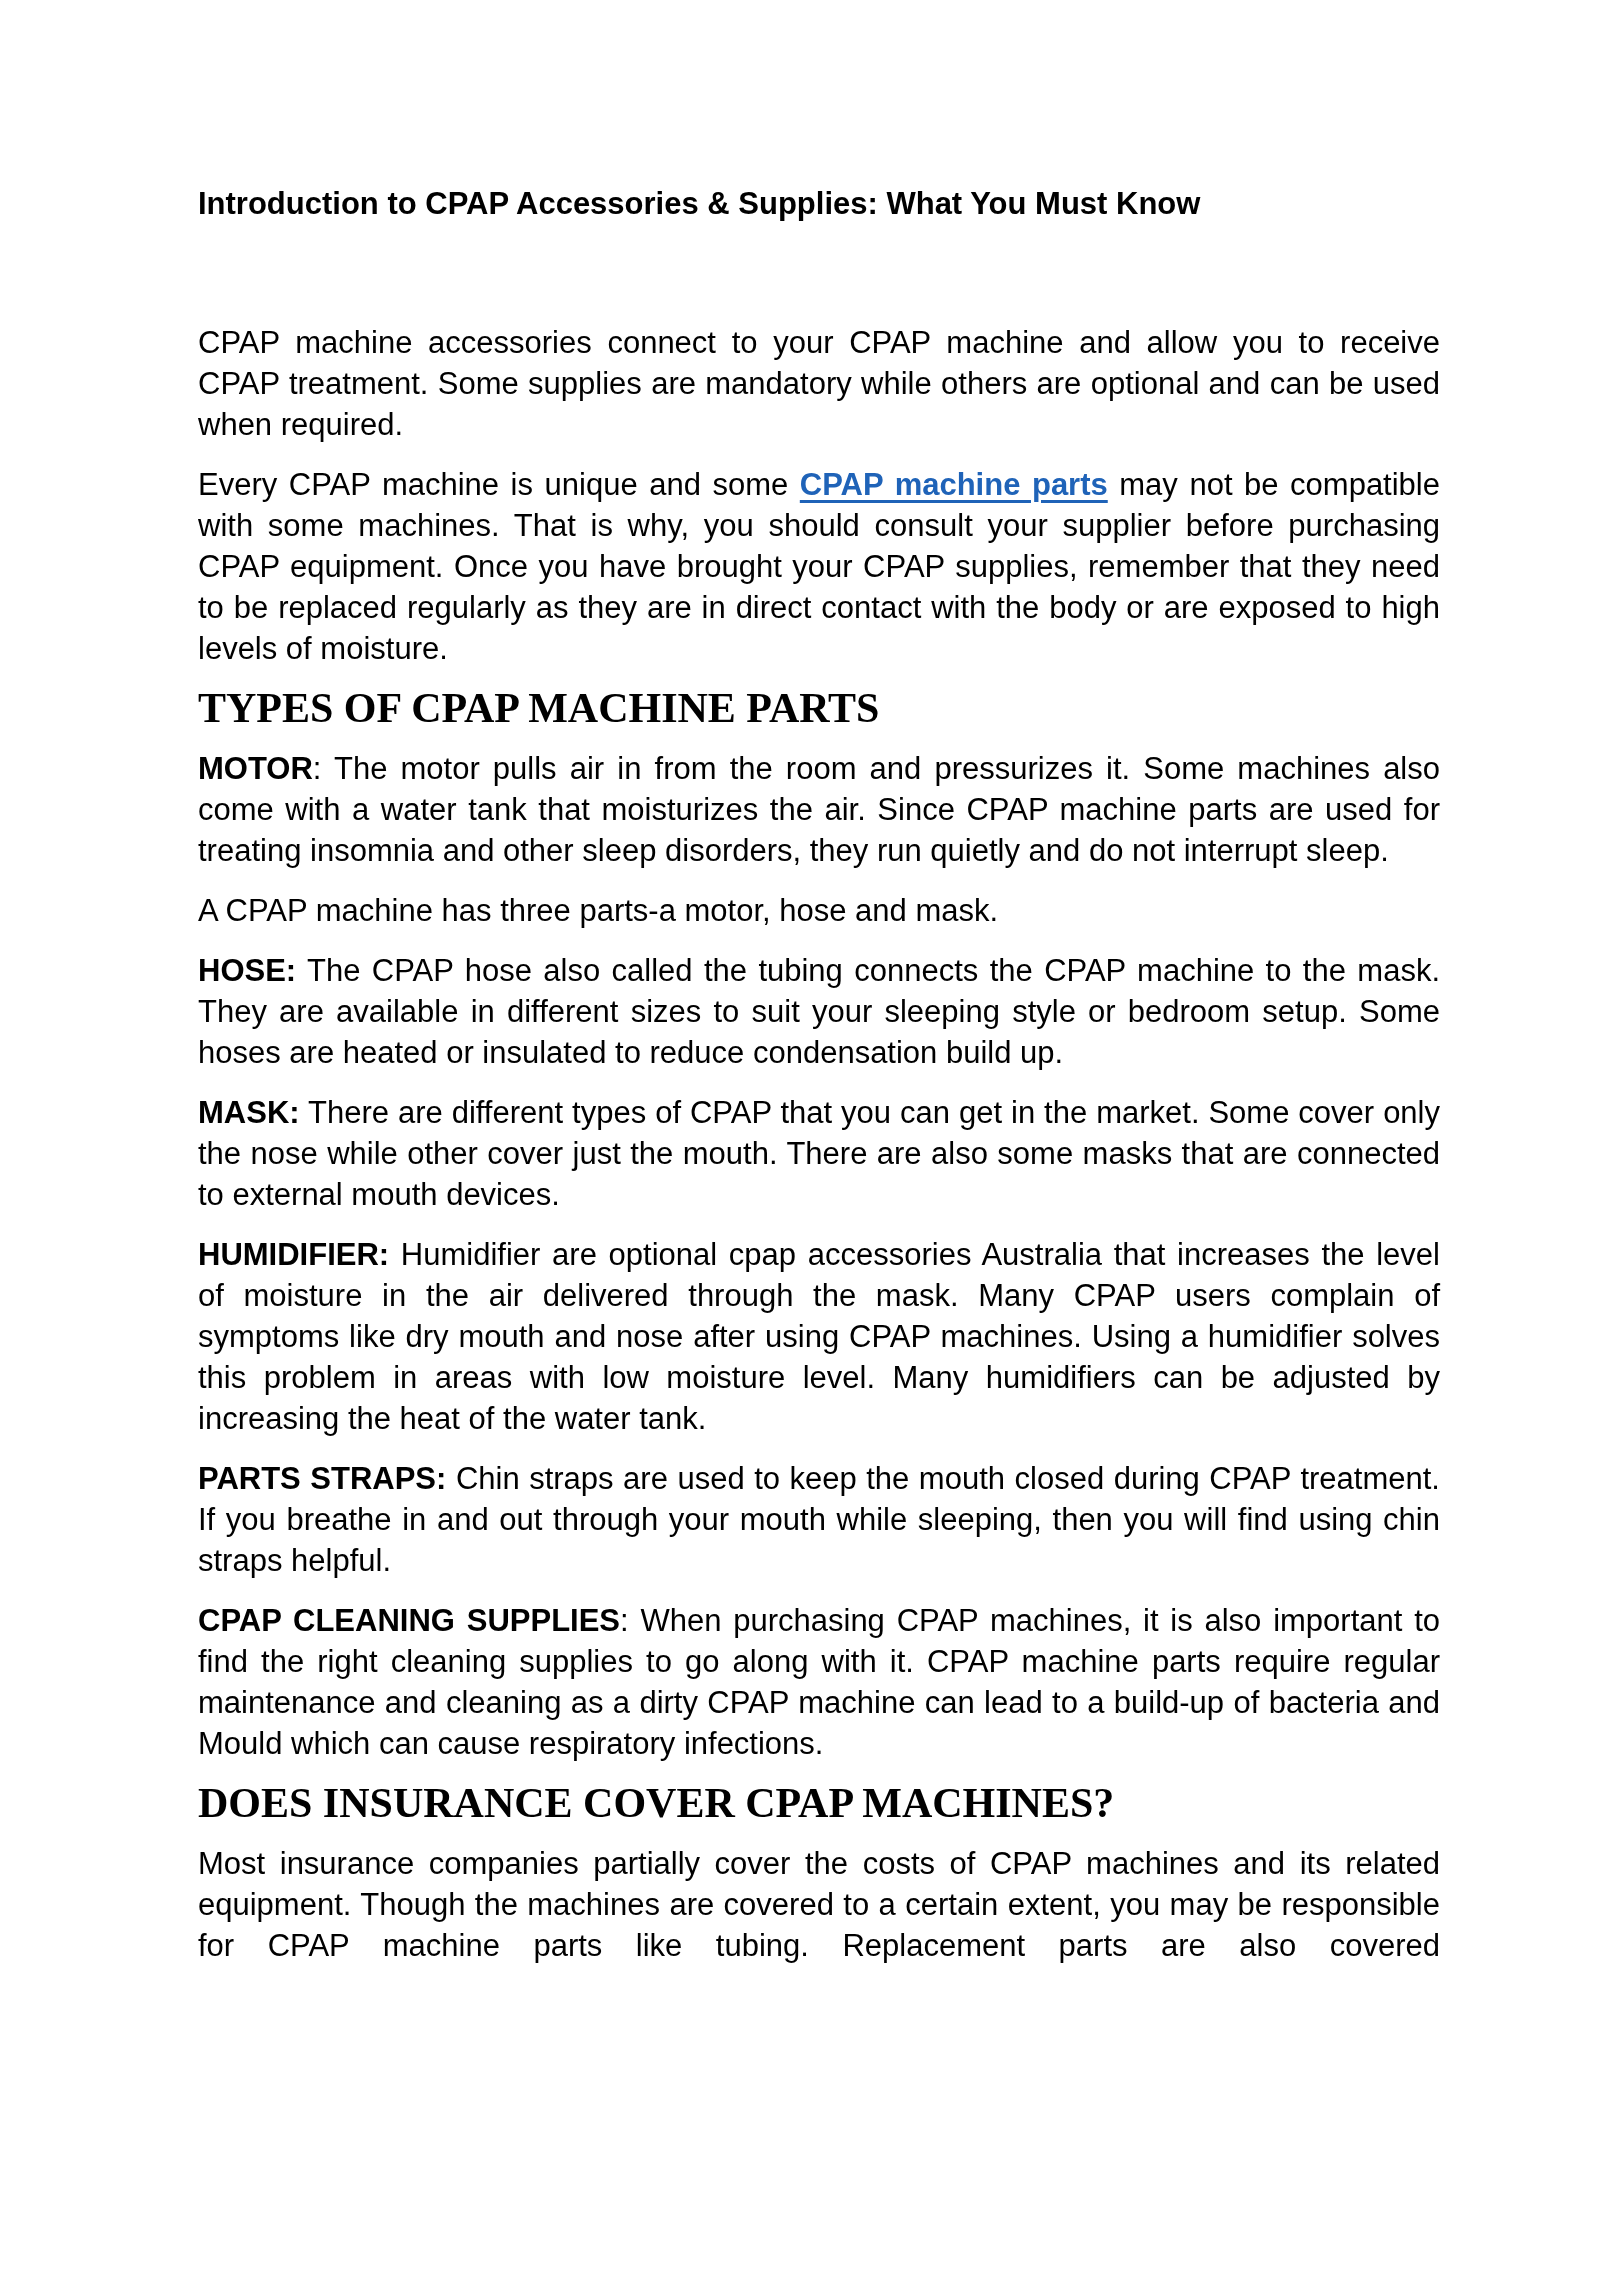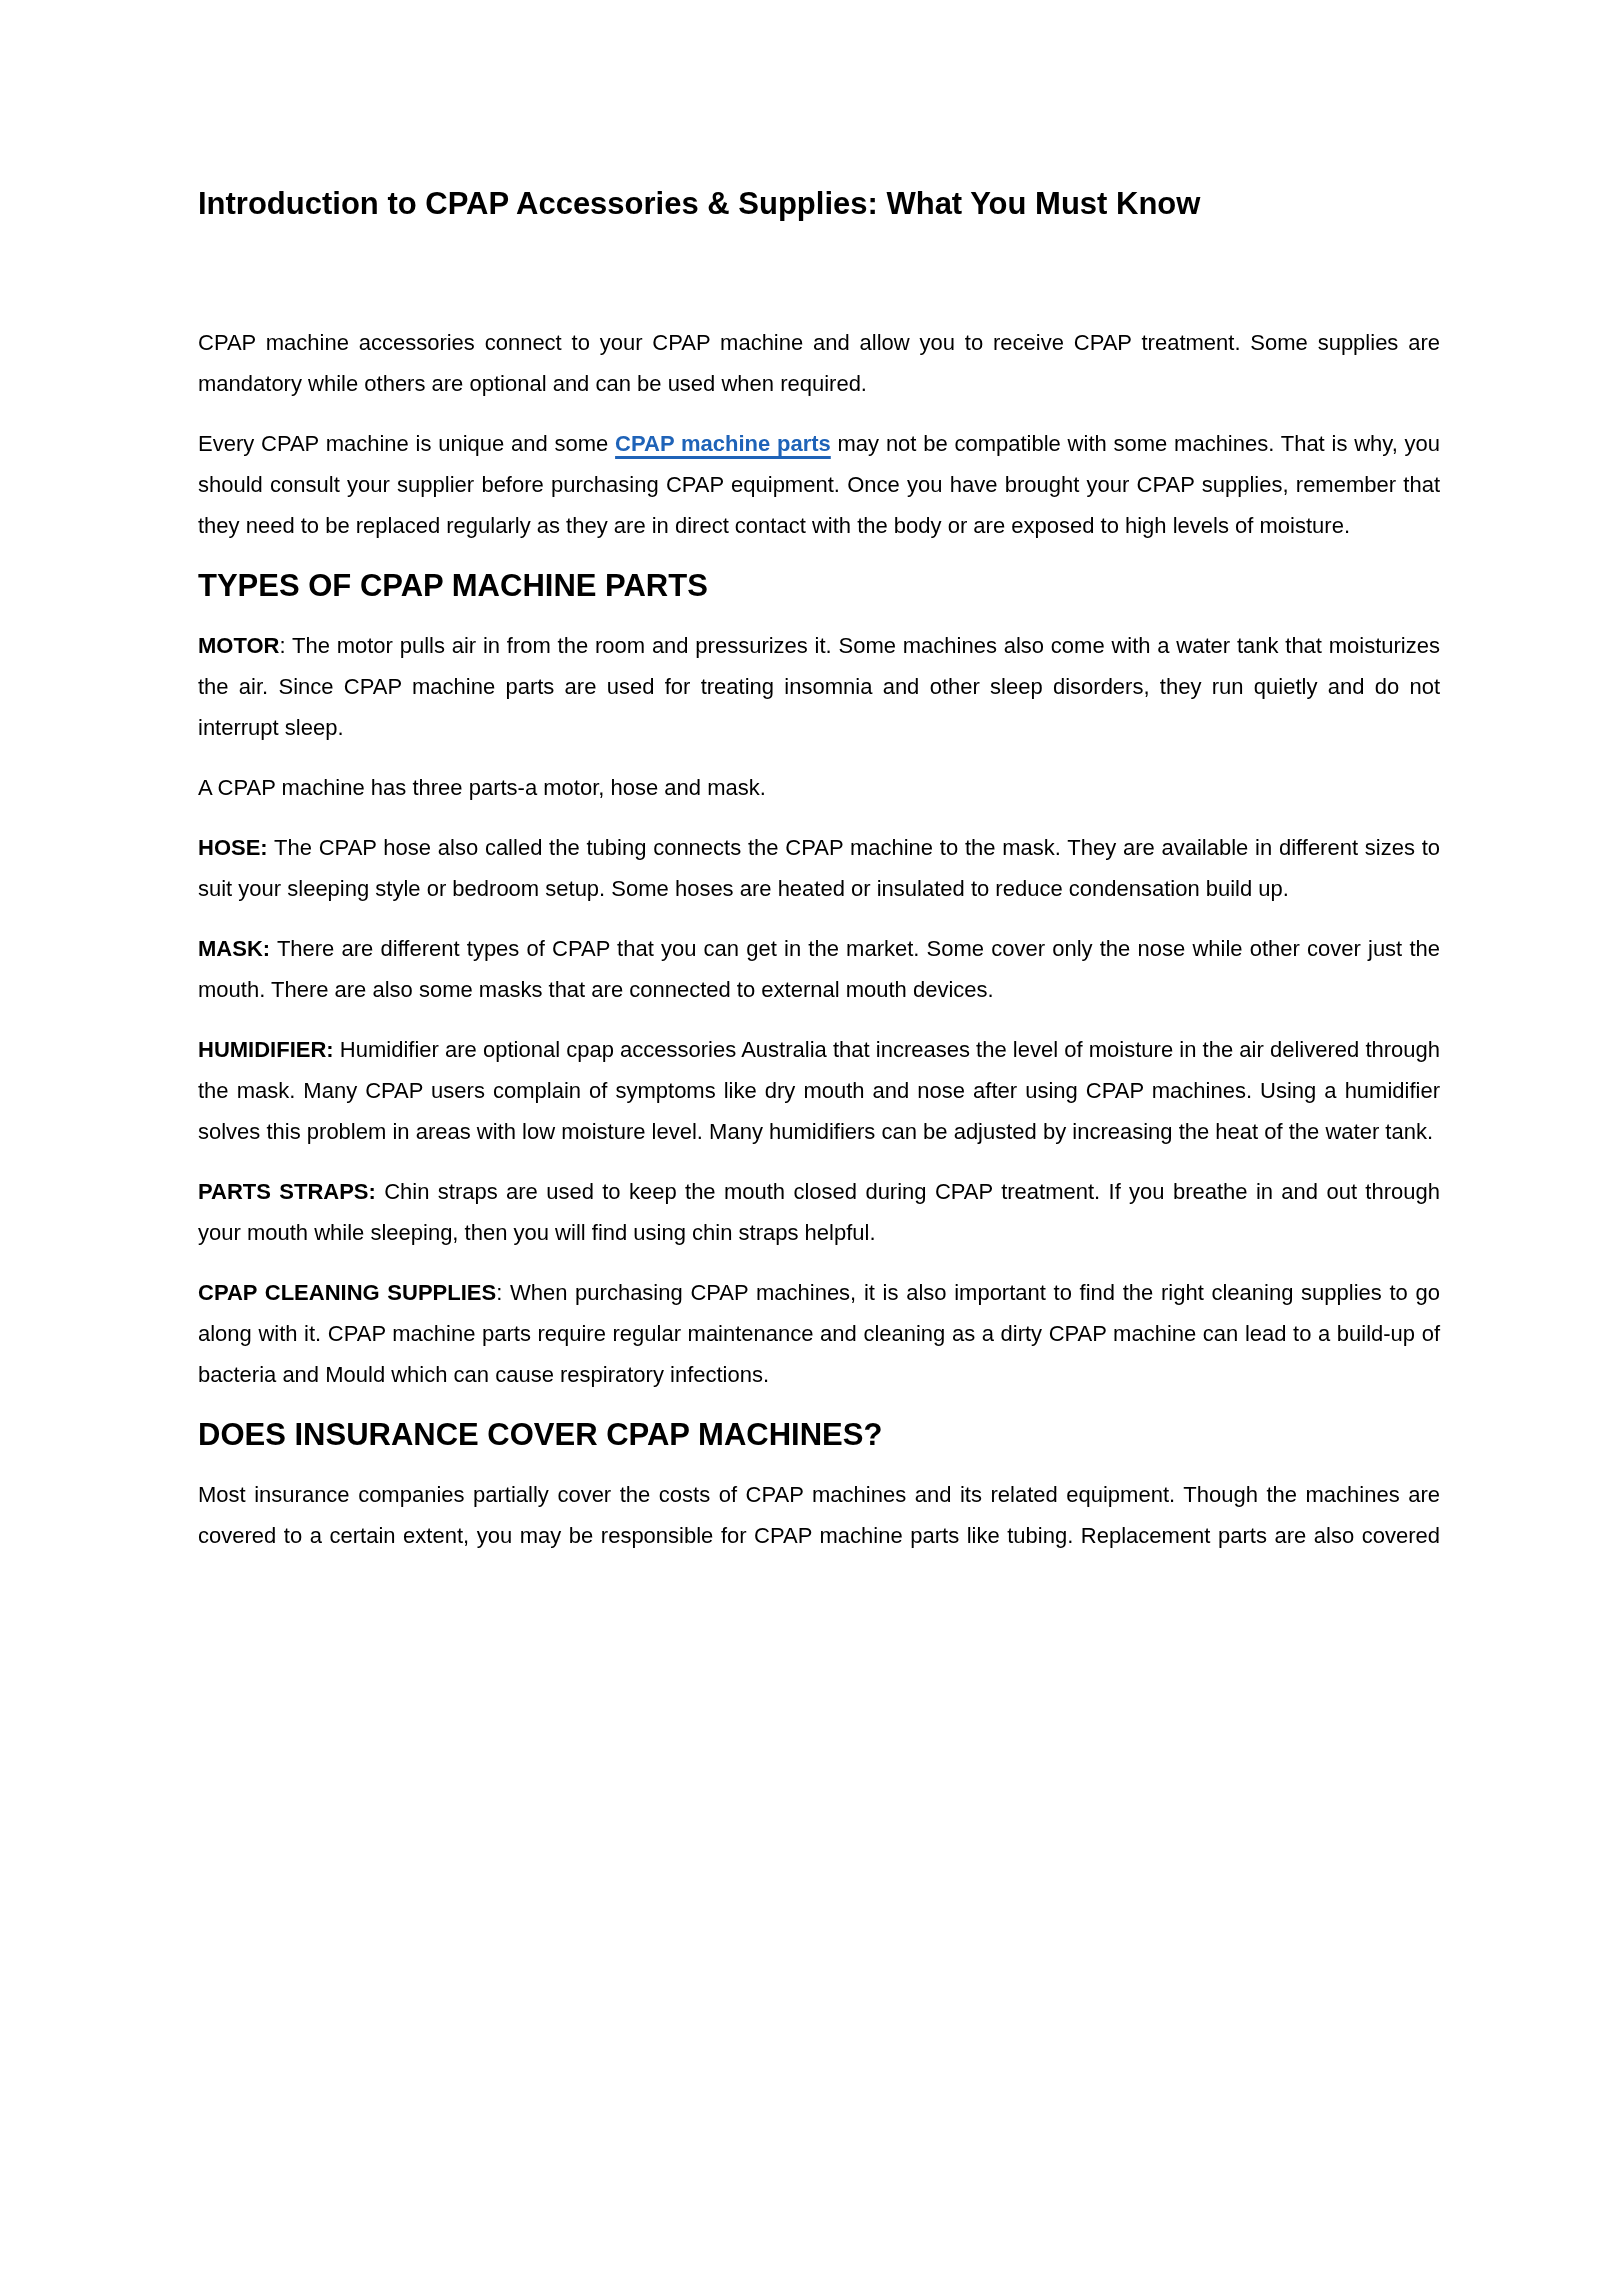--- a/index.html
+++ b/index.html
@@ -32,30 +32,31 @@
       white-space: nowrap;
     }
     .body {
       position: absolute;
       top: 322px;
       left: 0;
       width: 1242px;
     }
     .para {
       margin: 0 0 19px 0;
-      font-size: 22px;
+      font-size: 31px;
       line-height: 41px;
       text-align: justify;
       text-align-last: left;
     }
     .heading {
       margin: 0 0 19px 0;
-      font-size: 31px;
+      font-size: 42px;
       line-height: 41px;
       font-weight: bold;
+      font-family: Liberation Serif, serif;
     }
     .lead {
       font-weight: bold;
     }
     .link {
       color: #1f63b8;
       font-weight: bold;
       text-decoration: underline;
       text-decoration-thickness: 3.1px;
       text-underline-offset: 4.6px;

